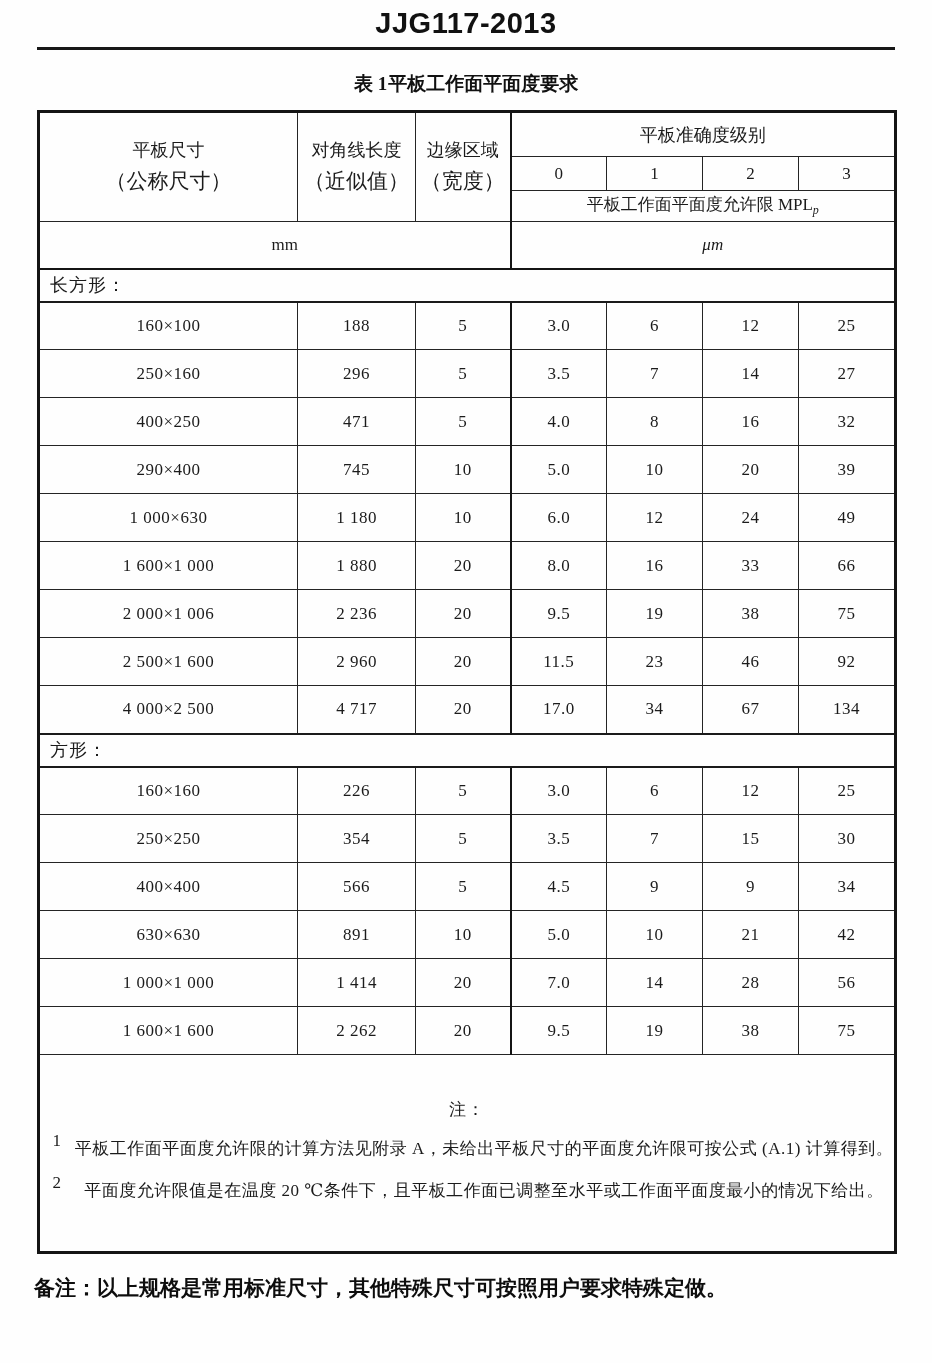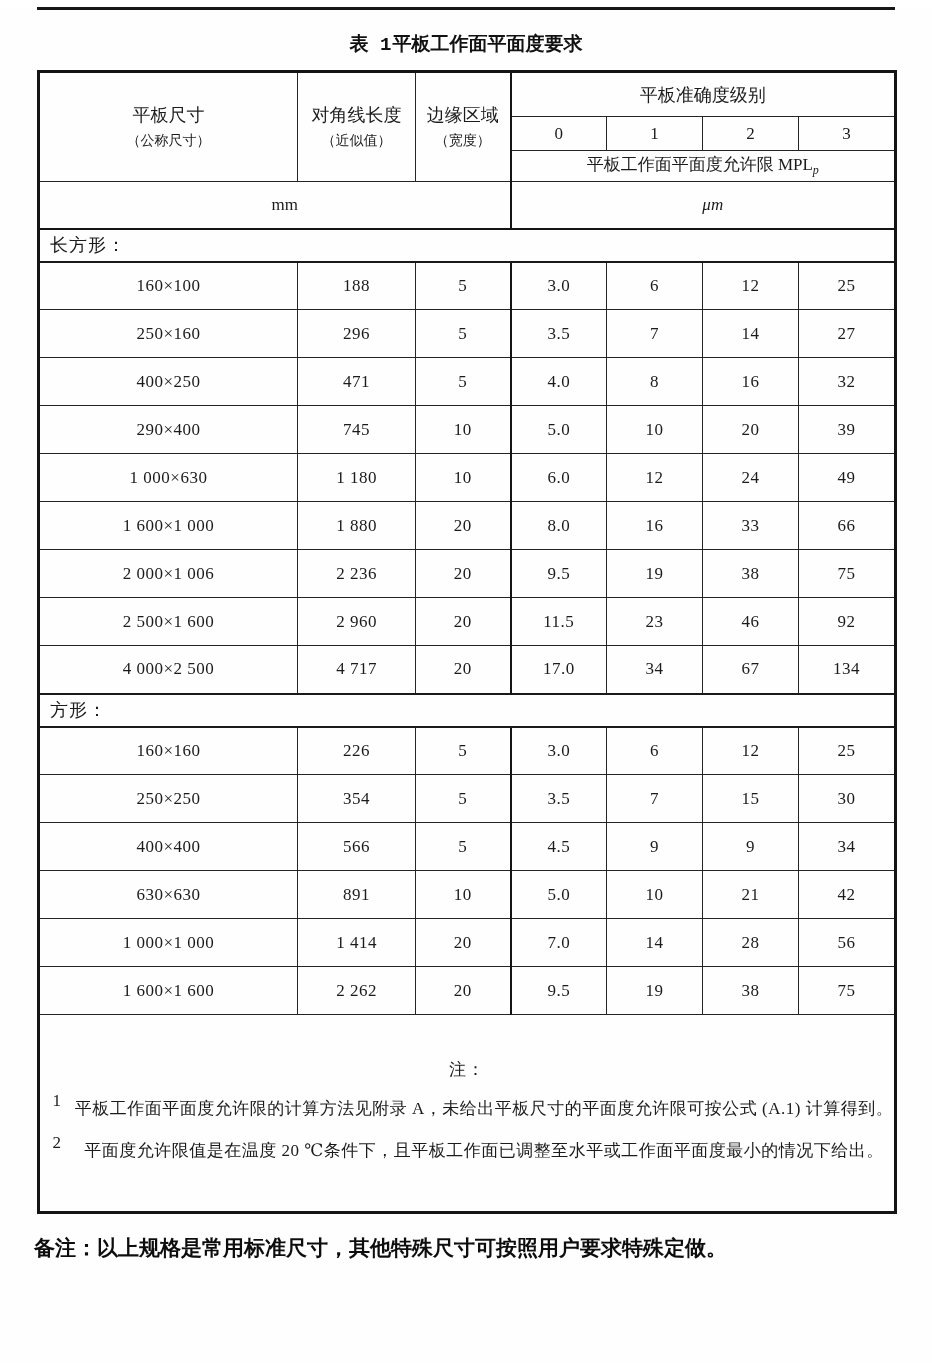--- a/index.html
+++ b/index.html
@@ -27,21 +27,21 @@
     width: 858px;
     border-top: 3px solid #171717;
   }
   .table-caption {
     margin-top: 21px;
     text-align: center;
     font-weight: bold;
     font-size: 19px;
     color: #111;
   }
-  .caption-no { margin-right: 1px; font-family: Liberation Mono, monospace; }
+  .caption-no { margin-right: 1px; }
 
   .table-wrap { margin: 13px auto 0 auto; width: 858px; }
   table.spec {
     width: 857px;
     border-collapse: collapse;
     table-layout: fixed;
     border: 3px solid #141414;
     font-size: 17px;
   }
   table.spec th, table.spec td {
@@ -52,21 +52,21 @@
     padding: 0;
     color: #1b1b1b;
   }
   .sep-strong { border-left: 2.6px solid #141414 !important; }
 
   tr.hdr-r1 th { height: 45px; font-size: 18px; }
   tr.hdr-r2 th { height: 34px; }
   tr.hdr-r3 th { height: 31px; }
   tr.units-row th { height: 47px; border-bottom: 2.4px solid #141414; padding-left: 20px; }
   th.corner-cell { line-height: 1.55; font-size: 18px; }
-  th.corner-cell .l2 { font-size: 14px; }
+  th.corner-cell .l2 { font-size: 21px; }
   .mpl-sub { font-style: italic; font-size: 12px; }
   .unit-mu { font-style: italic; }
 
   tbody td { height: 48px; letter-spacing: 0.5px; }
   tr.section-row td {
     text-align: left;
     padding-left: 10px;
     height: 33px;
     font-size: 18px;
     letter-spacing: 1px;
@@ -91,20 +91,21 @@
     font-weight: bold;
     font-size: 21px;
     color: #0d0d0d;
   }
 </style>
 </head>
 <body>
 
 <div class="page">
 
+  <div class="doc-title">JJG117-2013</div>
   <div class="top-rule"></div>
 
   <div class="table-caption">
     <span class="caption-no">表 1</span><span>平板工作面平面度要求</span>
   </div>
 
   <div class="table-wrap">
     <table class="spec">
       <colgroup>
         <col style="width:259px">

